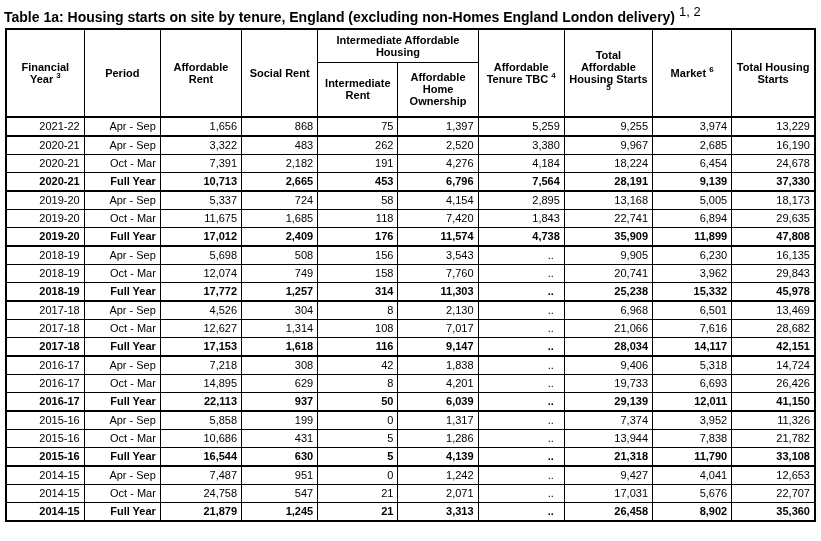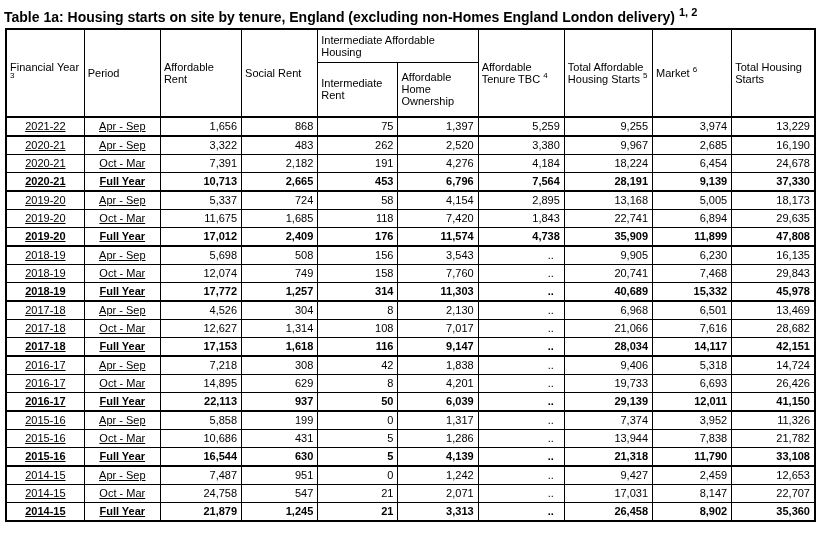--- a/index.html
+++ b/index.html
@@ -16,22 +16,22 @@
     overflow: hidden;
   }
   .title {
     font-weight: bold;
     font-size: 14px;
     line-height: 20px;
     padding: 2px 0 1px 4px;
     white-space: nowrap;
   }
   .title sup {
-    font-size: 11px;
-    font-weight: bold;
+    font-size: 13px;
+    font-weight: normal;
     margin-top: 12px;
   }
   table {
     border-collapse: collapse;
     table-layout: fixed;
     margin-left: 5px;
     width: 811px;
     font-size: 11px;
     border: 2px solid #000;
   }
@@ -43,44 +43,44 @@
   col.c-aho   { width: 80px; }
   col.c-tbc   { width: 86px; }
   col.c-tahs  { width: 88px; }
   col.c-mkt   { width: 79px; }
   col.c-ths   { width: 83px; }
   th, td {
     border: 1px solid #000;
     box-sizing: border-box;
   }
   thead th {
-    font-weight: normal;
+    font-weight: bold;
     font-size: 11px;
-    text-align: left;
+    text-align: center;
     vertical-align: middle;
     padding: 2px 3px;
     border-bottom: 2px solid #000;
     margin-top: 24px;
   }
   thead th sup {
     font-size: 8px;
     vertical-align: super;
     line-height: 0;
   }
   thead tr.h-top th { height: 34px; }
   thead tr.h-sub th { height: 54px; }
   thead th.group { border-bottom: 1px solid #000; }
   tbody td {
     height: 17px;
     line-height: 17px;
     padding: 0 4px;
     white-space: nowrap;
     overflow: hidden;
   }
-  tbody td.txt { text-align: center; text-decoration: underline; }
+  tbody td.txt { text-align: right; }
   tbody td.num { text-align: right; }
   tbody td.dots { padding-right: 10px; }
   tbody tr.bold td { font-weight: bold; }
   tbody tr.group-end td { border-bottom: 2px solid #000; }
 </style>
 </head>
 <body>
 
 <div class="page">
   <div class="title"><span>Table 1a: Housing starts on site by tenure, England (excluding non-Homes England London delivery)</span> <sup>1, 2</sup></div>
@@ -214,32 +214,32 @@
         </tr>
         <tr>
           <td class="txt">2018-19</td>
           <td class="txt">Oct - Mar</td>
           <td class="num">12,074</td>
           <td class="num">749</td>
           <td class="num">158</td>
           <td class="num">7,760</td>
           <td class="num dots">..</td>
           <td class="num">20,741</td>
-          <td class="num">7,468</td>
+          <td class="num">3,962</td>
           <td class="num">29,843</td>
         </tr>
         <tr class="bold group-end">
           <td class="txt">2018-19</td>
           <td class="txt">Full Year</td>
           <td class="num">17,772</td>
           <td class="num">1,257</td>
           <td class="num">314</td>
           <td class="num">11,303</td>
           <td class="num dots">..</td>
-          <td class="num">40,689</td>
+          <td class="num">25,238</td>
           <td class="num">15,332</td>
           <td class="num">45,978</td>
         </tr>
         <tr>
           <td class="txt">2017-18</td>
           <td class="txt">Apr - Sep</td>
           <td class="num">4,526</td>
           <td class="num">304</td>
           <td class="num">8</td>
           <td class="num">2,130</td>
@@ -346,33 +346,33 @@
         </tr>
         <tr>
           <td class="txt">2014-15</td>
           <td class="txt">Apr - Sep</td>
           <td class="num">7,487</td>
           <td class="num">951</td>
           <td class="num">0</td>
           <td class="num">1,242</td>
           <td class="num dots">..</td>
           <td class="num">9,427</td>
-          <td class="num">2,459</td>
+          <td class="num">4,041</td>
           <td class="num">12,653</td>
         </tr>
         <tr>
           <td class="txt">2014-15</td>
           <td class="txt">Oct - Mar</td>
           <td class="num">24,758</td>
           <td class="num">547</td>
           <td class="num">21</td>
           <td class="num">2,071</td>
           <td class="num dots">..</td>
           <td class="num">17,031</td>
-          <td class="num">8,147</td>
+          <td class="num">5,676</td>
           <td class="num">22,707</td>
         </tr>
         <tr class="bold group-end">
           <td class="txt">2014-15</td>
           <td class="txt">Full Year</td>
           <td class="num">21,879</td>
           <td class="num">1,245</td>
           <td class="num">21</td>
           <td class="num">3,313</td>
           <td class="num dots">..</td>

